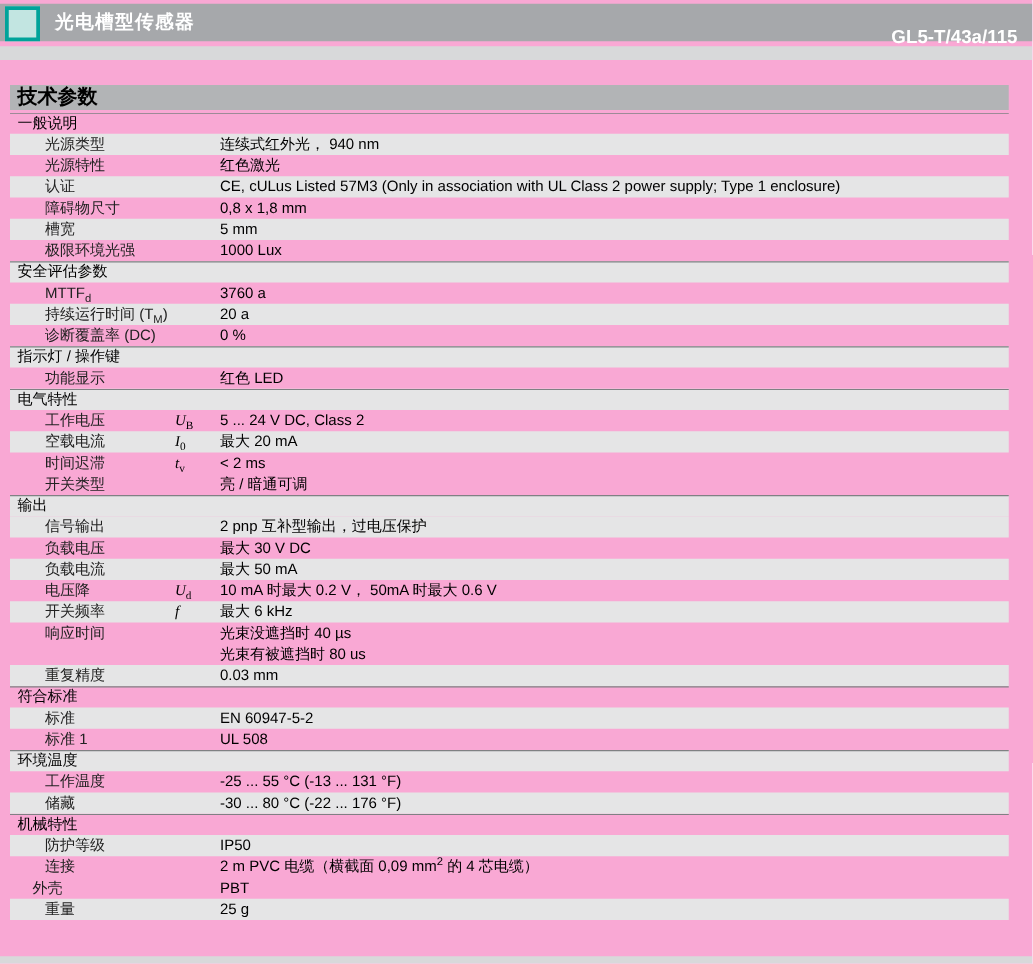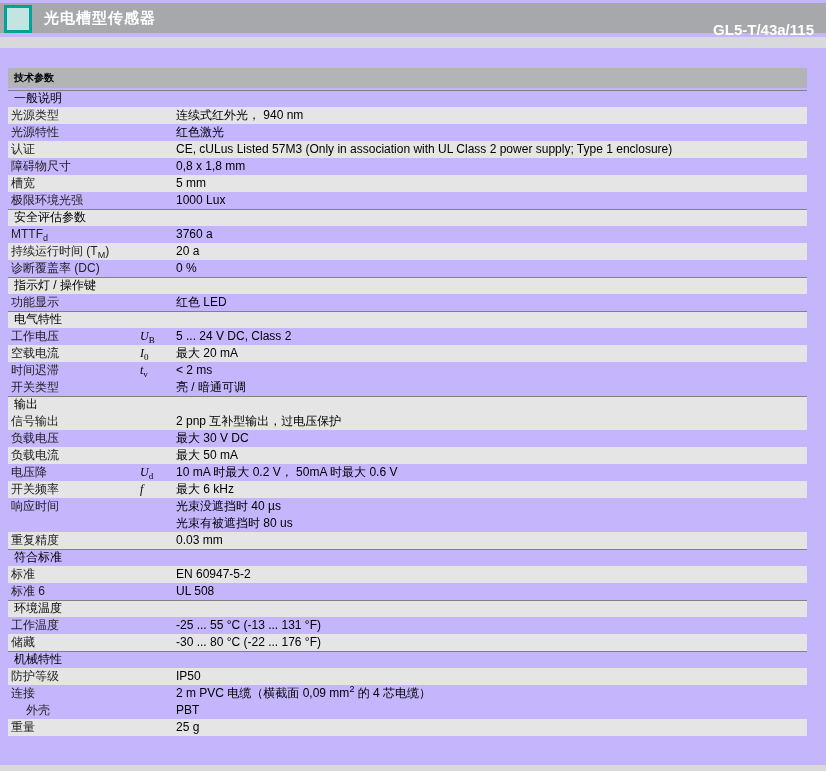--- a/index.html
+++ b/index.html
@@ -1,41 +1,41 @@
 <!DOCTYPE html>
 <html style="--header_bar: #a6a8ab; --header_substrip: #d8d9da; --section_bar: #b2b4b6; --row_shade: #e5e5e6; --brand_teal: #00a39a; --brand_teal_fill: #c2e5e1; --header_text: #ffffff; --rule_line: #7f8183;"><head>
 <meta charset="utf-8">
 <style>
   html,body{margin:0;padding:0;background:#fff;}
-  .page{position:relative;width:826px;height:771px;background:#c4b5fd;overflow:hidden;
+  .page{position:relative;width:826px;height:771px;background:#f9a8d4;overflow:hidden;
         font-family:"Liberation Sans","DejaVu Sans",sans-serif;}
 
   
   .topbar{position:absolute;left:0;top:3px;width:826px;height:30px;background:var(--header_bar);}
   .brandbox{position:absolute;left:4px;top:2px;width:22px;height:22px;
             border:3px solid var(--brand_teal);background:var(--brand_teal_fill);}
   .doc-title{position:absolute;left:44px;top:0;height:30px;line-height:30px;
              color:var(--header_text);font-weight:bold;font-size:15px;letter-spacing:1px;}
   .doc-model{position:absolute;right:12px;top:12px;height:24px;line-height:30px;
              color:var(--header_text);font-weight:bold;font-size:15px;}
   .substrip{position:absolute;left:0;top:37px;width:826px;height:11px;background:var(--header_substrip);}
 
   
   .sectionbar{position:absolute;left:8px;top:68px;width:799px;height:20px;box-sizing:border-box;
-              background:var(--section_bar);color:#000;font-weight:bold;font-size:10px;
+              background:var(--section_bar);color:#000;font-weight:bold;font-size:16px;
               line-height:20px;padding-left:6px;}
 
   
   .table{position:absolute;left:8px;top:90px;width:799px;}
   .row{display:flex;min-height:17px;font-size:12px;line-height:17px;box-sizing:border-box;}
   .row.shaded{background:var(--row_shade);}
   .row.section{font-weight:normal;color:#000;padding-left:6px;
                box-shadow:inset 0 1px 0 var(--rule_line);}
   .row.group .cell-label{color:#222;}
-  .cell-label{width:132px;padding-left:3px;box-sizing:border-box;color:#222;flex:none;}
+  .cell-label{width:132px;padding-left:28px;box-sizing:border-box;color:#222;flex:none;}
   .cell-label.indent{padding-left:18px;}
   .cell-sym{width:36px;flex:none;color:#000;font-family:Liberation Serif, serif;}
   .cell-sym i{font-style:italic;}
   .cell-val{flex:1;color:#000;}
   sub,sup{font-size:9px;line-height:0;}
 
   .bottomstrip{position:absolute;left:0;top:765px;width:826px;height:6px;background:var(--header_substrip);}
 </style>
 </head>
 <body>
@@ -220,21 +220,21 @@
         <span>符合标准</span>
       </div>
       <div class="row item shaded">
         <div class="cell-label">标准</div>
         <div class="cell-sym"></div>
         <div class="cell-val">
           <div>EN 60947-5-2</div>
         </div>
       </div>
       <div class="row item">
-        <div class="cell-label">标准 6</div>
+        <div class="cell-label">标准 1</div>
         <div class="cell-sym"></div>
         <div class="cell-val">
           <div>UL 508</div>
         </div>
       </div>
       <div class="row section shaded">
         <span>环境温度</span>
       </div>
       <div class="row item">
         <div class="cell-label">工作温度</div>

